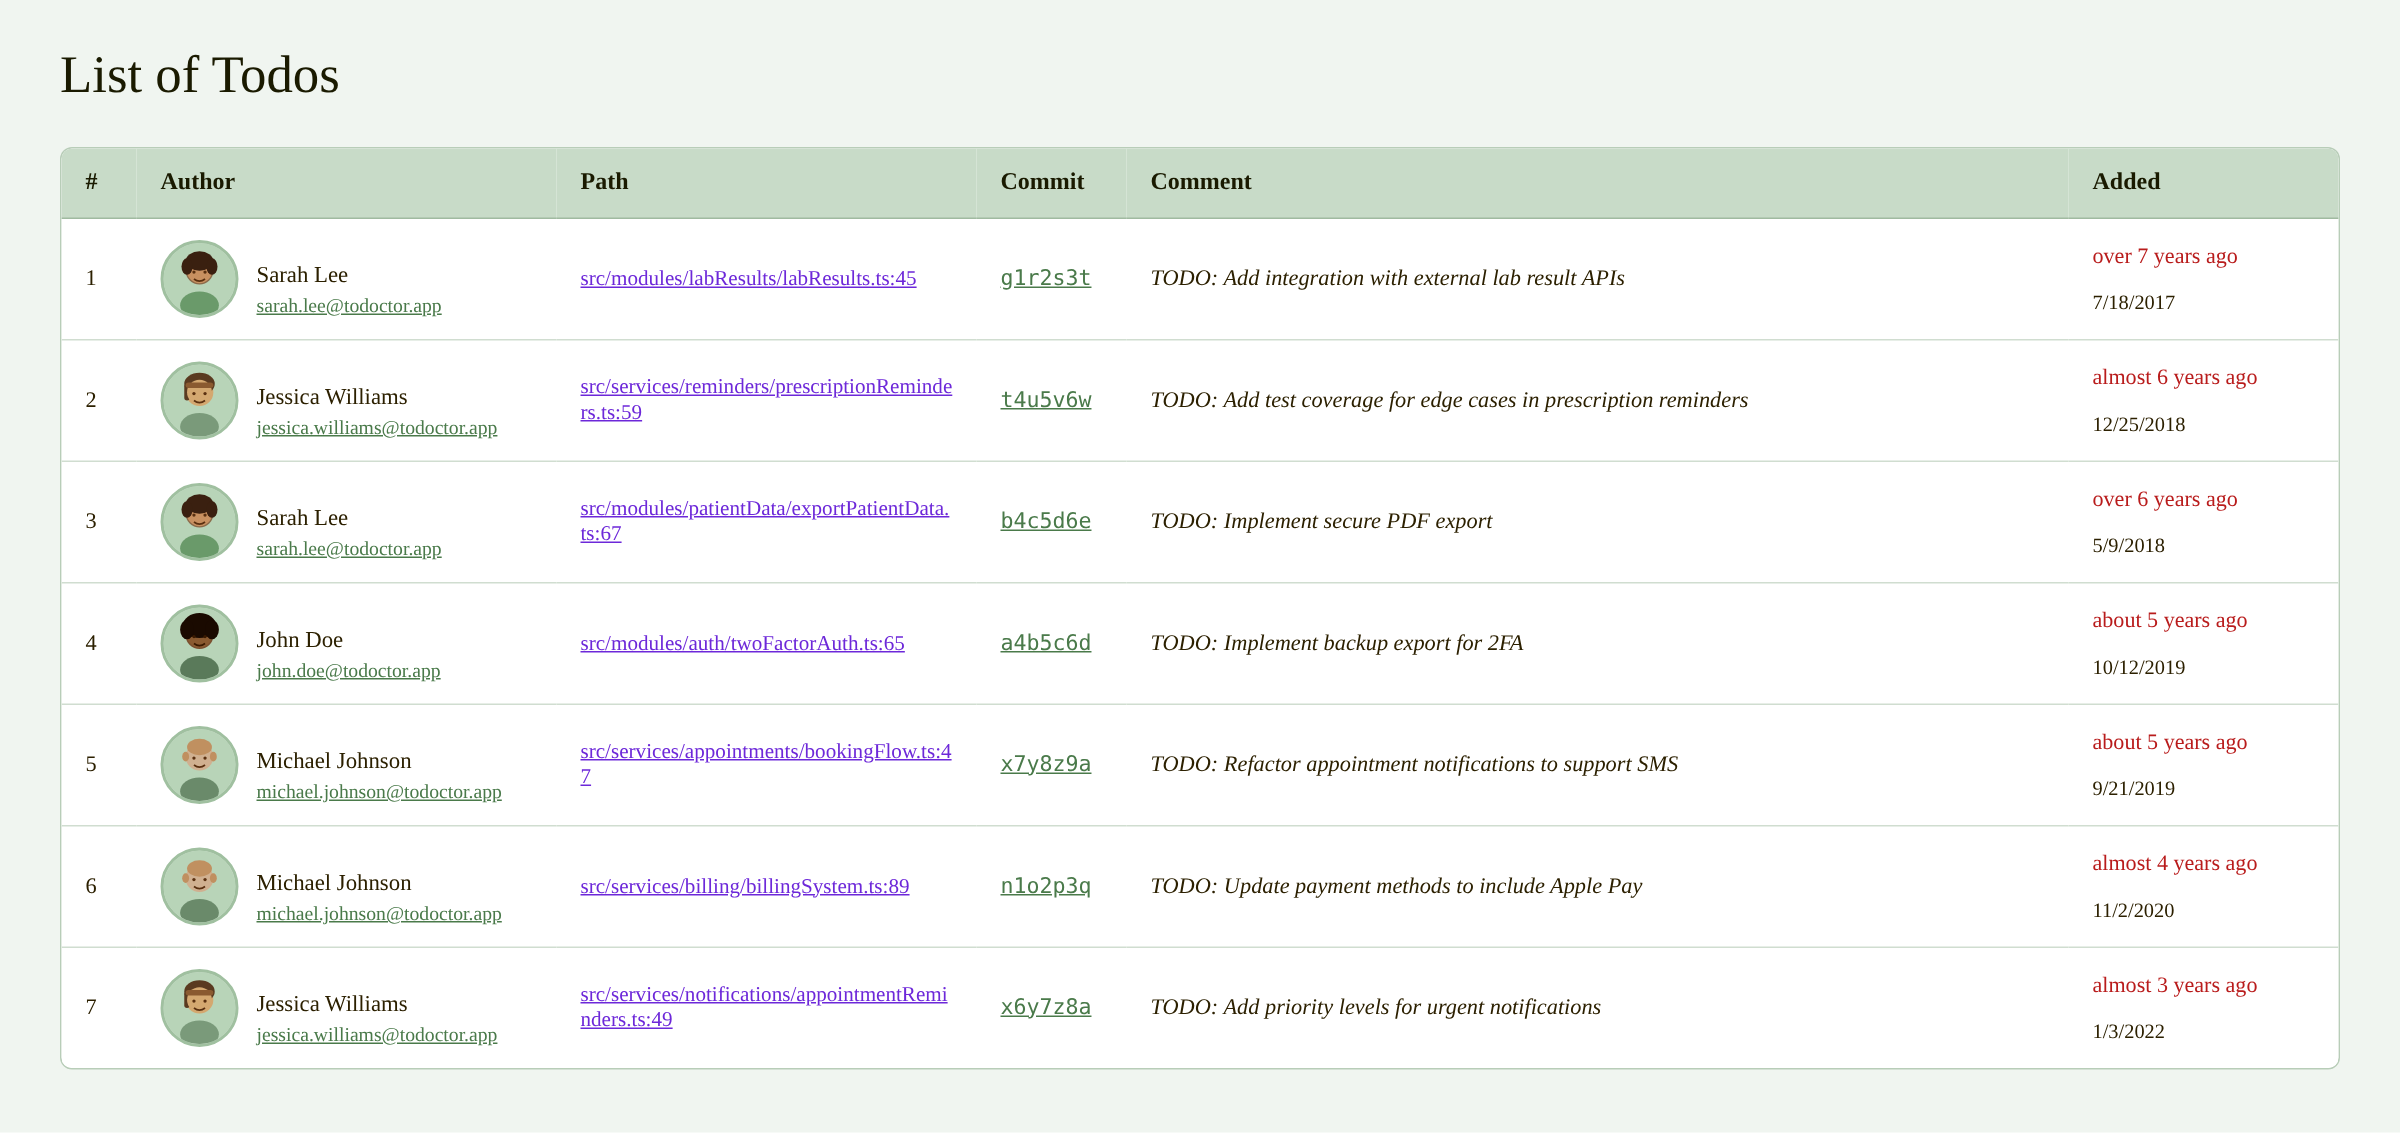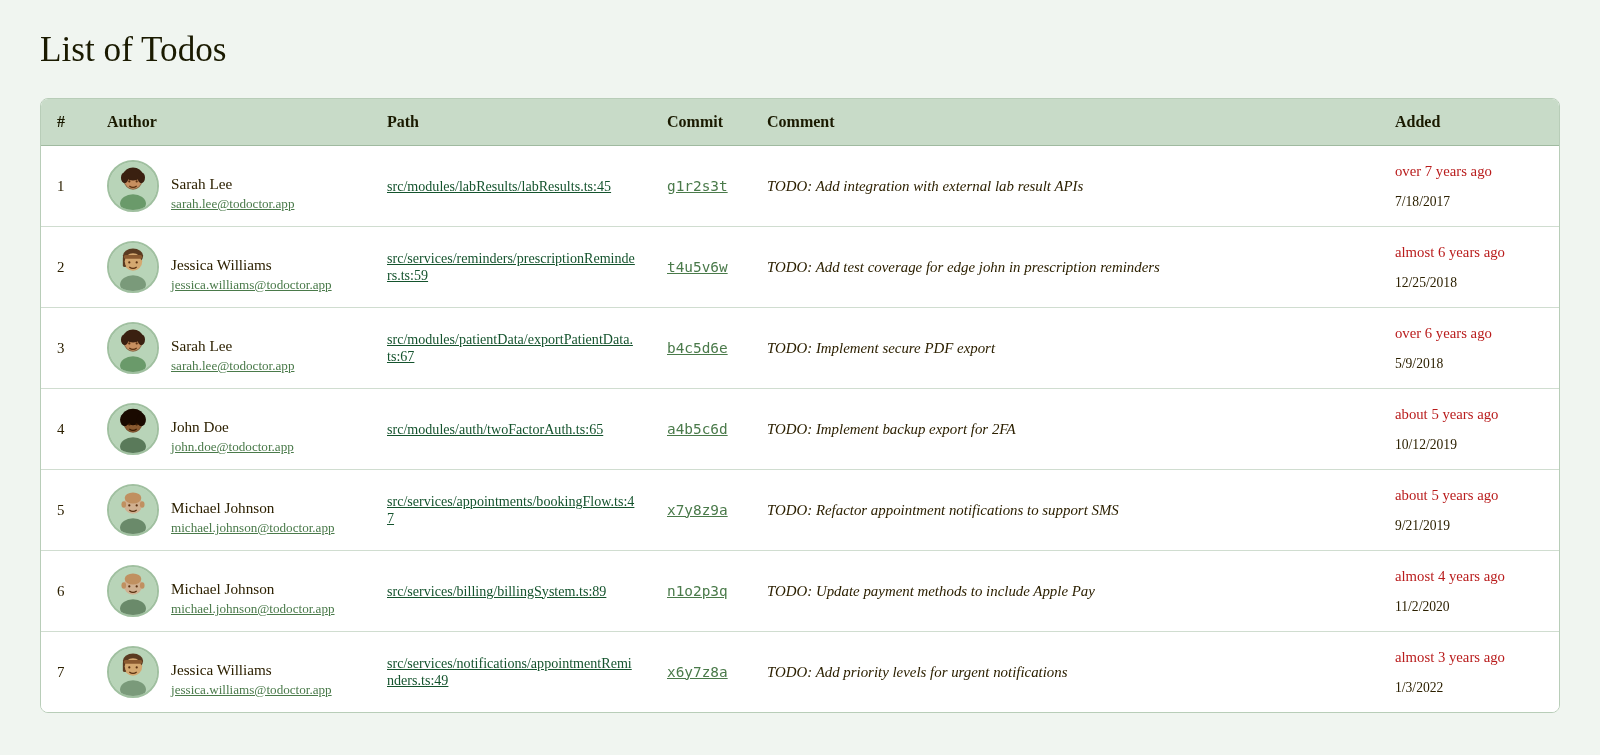--- a/index.html
+++ b/index.html
@@ -99,21 +99,21 @@
       color: #2c2000;
     }
 
     .author-email {
       font-size: 0.82rem;
       color: #4a7a4a;
       text-decoration: underline;
     }
 
     .path-link {
-      color: #14532d;
+      color: #6d28d9;
       font-size: 0.88rem;
       word-break: break-all;
     }
 
     .commit-link {
       color: #4a7a4a;
       text-decoration: underline;
       font-family: monospace;
       font-size: 0.9rem;
     }
@@ -223,21 +223,21 @@
           </div>
         </div>
       </td>
       <td class="col-path">
         <a class="path-link" href="#">src/services/reminders/prescriptionReminders.ts:59</a>
       </td>
       <td class="col-commit">
         <a class="commit-link" href="#">t4u5v6w</a>
       </td>
       <td class="col-comment">
-        <span class="comment-text"><em>TODO</em><em>: Add test coverage for edge john in prescription reminders</em></span>
+        <span class="comment-text"><em>TODO</em><em>: Add test coverage for edge cases in prescription reminders</em></span>
       </td>
       <td class="col-added">
         <div class="added-relative">almost 6 years ago</div>
         <div class="added-date">12/25/2018</div>
       </td>
     </tr>
         <tr>
       <td class="col-num">3</td>
       <td class="col-author">
         <div class="author-cell">

